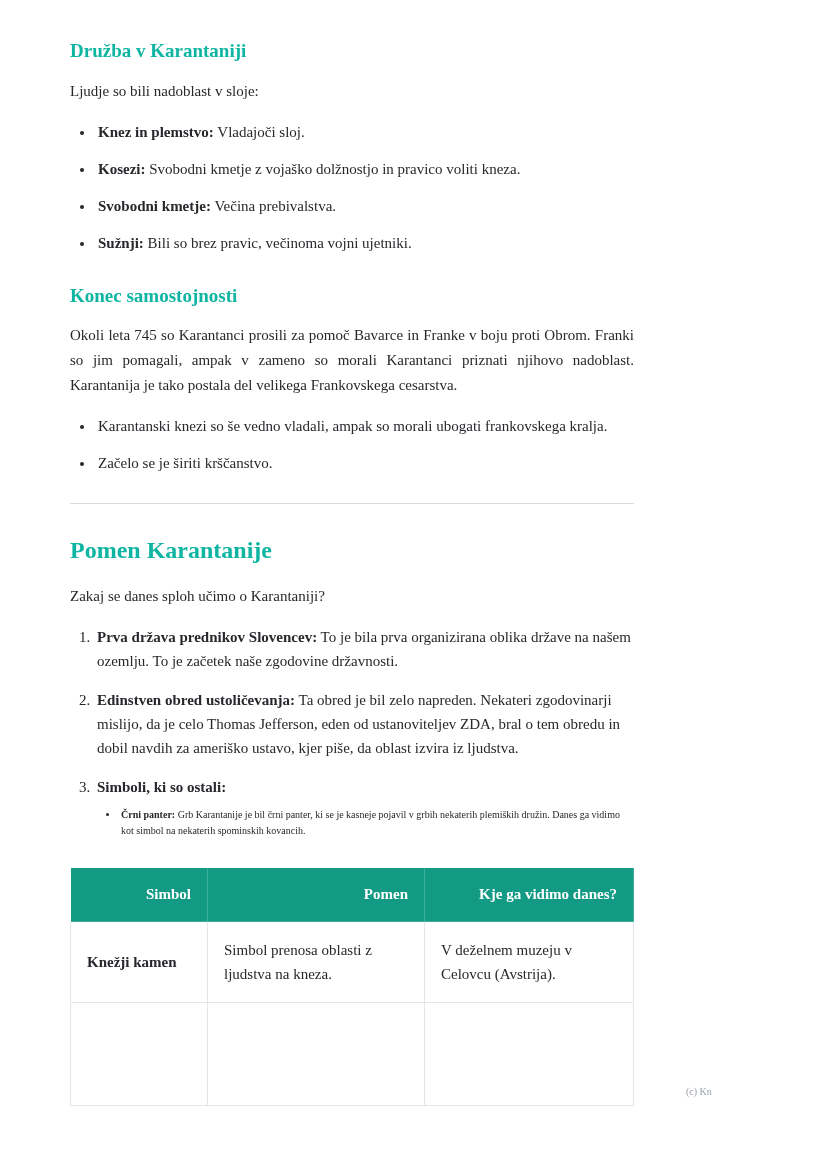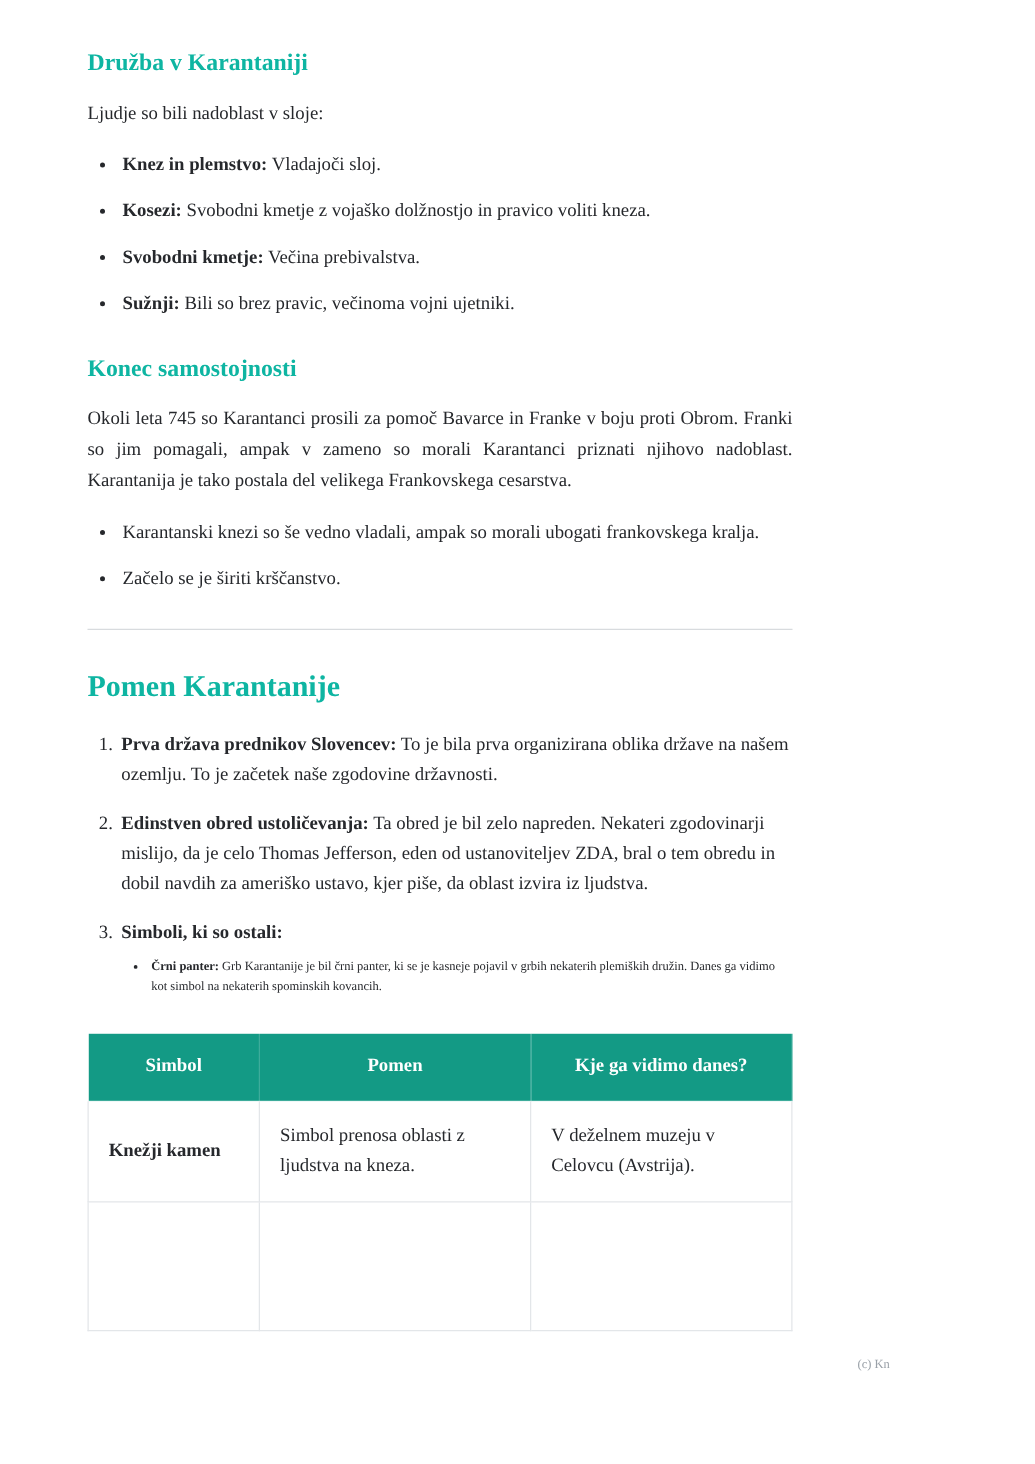--- a/index.html
+++ b/index.html
@@ -27,21 +27,21 @@
   ul.bullets{margin:0 0 20px;padding-left:25px;list-style:disc;}
   ul.bullets li{font-size:15px;line-height:1.6;margin-bottom:13px;padding-left:3px;}
   ol.numbered{margin:0 0 10px;padding-left:24px;}
   ol.numbered>li{font-size:15px;line-height:1.6;margin-bottom:15px;padding-left:3px;}
   ul.nested{margin:8px 0 0;padding-left:22px;list-style:disc;}
   ul.nested li{font-size:10px;line-height:1.6;margin-bottom:0;padding-left:2px;}
   .b{font-weight:bold;}
   hr.divider{border:none;border-top:1px solid #d8dbde;margin:28px 0 32px;}
   table.symbol-table{border-collapse:collapse;width:564px;margin-top:28px;font-size:15px;table-layout:fixed;}
   table.symbol-table th{
-    background:var(--thead);color:#ffffff;text-align:center;font-weight:bold;
+    background:var(--thead);color:#ffffff;text-align:right;font-weight:bold;
     padding:16px 16px;border:1px solid rgba(255,255,255,0.18);line-height:1.4;
   }
   table.symbol-table th.col1{width:104px;}
   table.symbol-table th.col2{width:184px;}
   table.symbol-table td{
     border:1px solid var(--border);padding:16px;line-height:1.6;
     vertical-align:middle;background:#fff;
   }
   tr.partial td{height:70px;}
   .edge-line{position:absolute;left:748px;top:30px;width:2px;height:1105px;background:var(--edge);}
@@ -68,20 +68,21 @@
     <p class="justify">Okoli leta 745 so Karantanci prosili za pomoč Bavarce in Franke v boju proti Obrom. Franki so jim pomagali, ampak v zameno so morali Karantanci priznati njihovo nadoblast. Karantanija je tako postala del velikega Frankovskega cesarstva.</p>
 
     <ul class="bullets">
       <li><span>Karantanski knezi so še vedno vladali, ampak so morali ubogati frankovskega kralja.</span></li>
       <li><span>Začelo se je širiti krščanstvo.</span></li>
     </ul>
 
     <hr class="divider">
 
     <h2 class="big-heading">Pomen Karantanije</h2>
+    <p>Zakaj se danes sploh učimo o Karantaniji?</p>
 
     <ol class="numbered">
       <li><span class="b">Prva država prednikov Slovencev:</span><span> To je bila prva organizirana oblika države na našem ozemlju. To je začetek naše zgodovine državnosti.</span></li>
       <li><span class="b">Edinstven obred ustoličevanja:</span><span> Ta obred je bil zelo napreden. Nekateri zgodovinarji mislijo, da je celo Thomas Jefferson, eden od ustanoviteljev ZDA, bral o tem obredu in dobil navdih za ameriško ustavo, kjer piše, da oblast izvira iz ljudstva.</span></li>
       <li>
         <span class="b">Simboli, ki so ostali:</span>
         <ul class="nested">
           <li><span class="b">Črni panter:</span><span> Grb Karantanije je bil črni panter, ki se je kasneje pojavil v grbih nekaterih plemiških družin. Danes ga vidimo kot simbol na nekaterih spominskih kovancih.</span></li>
         </ul>
       </li>

